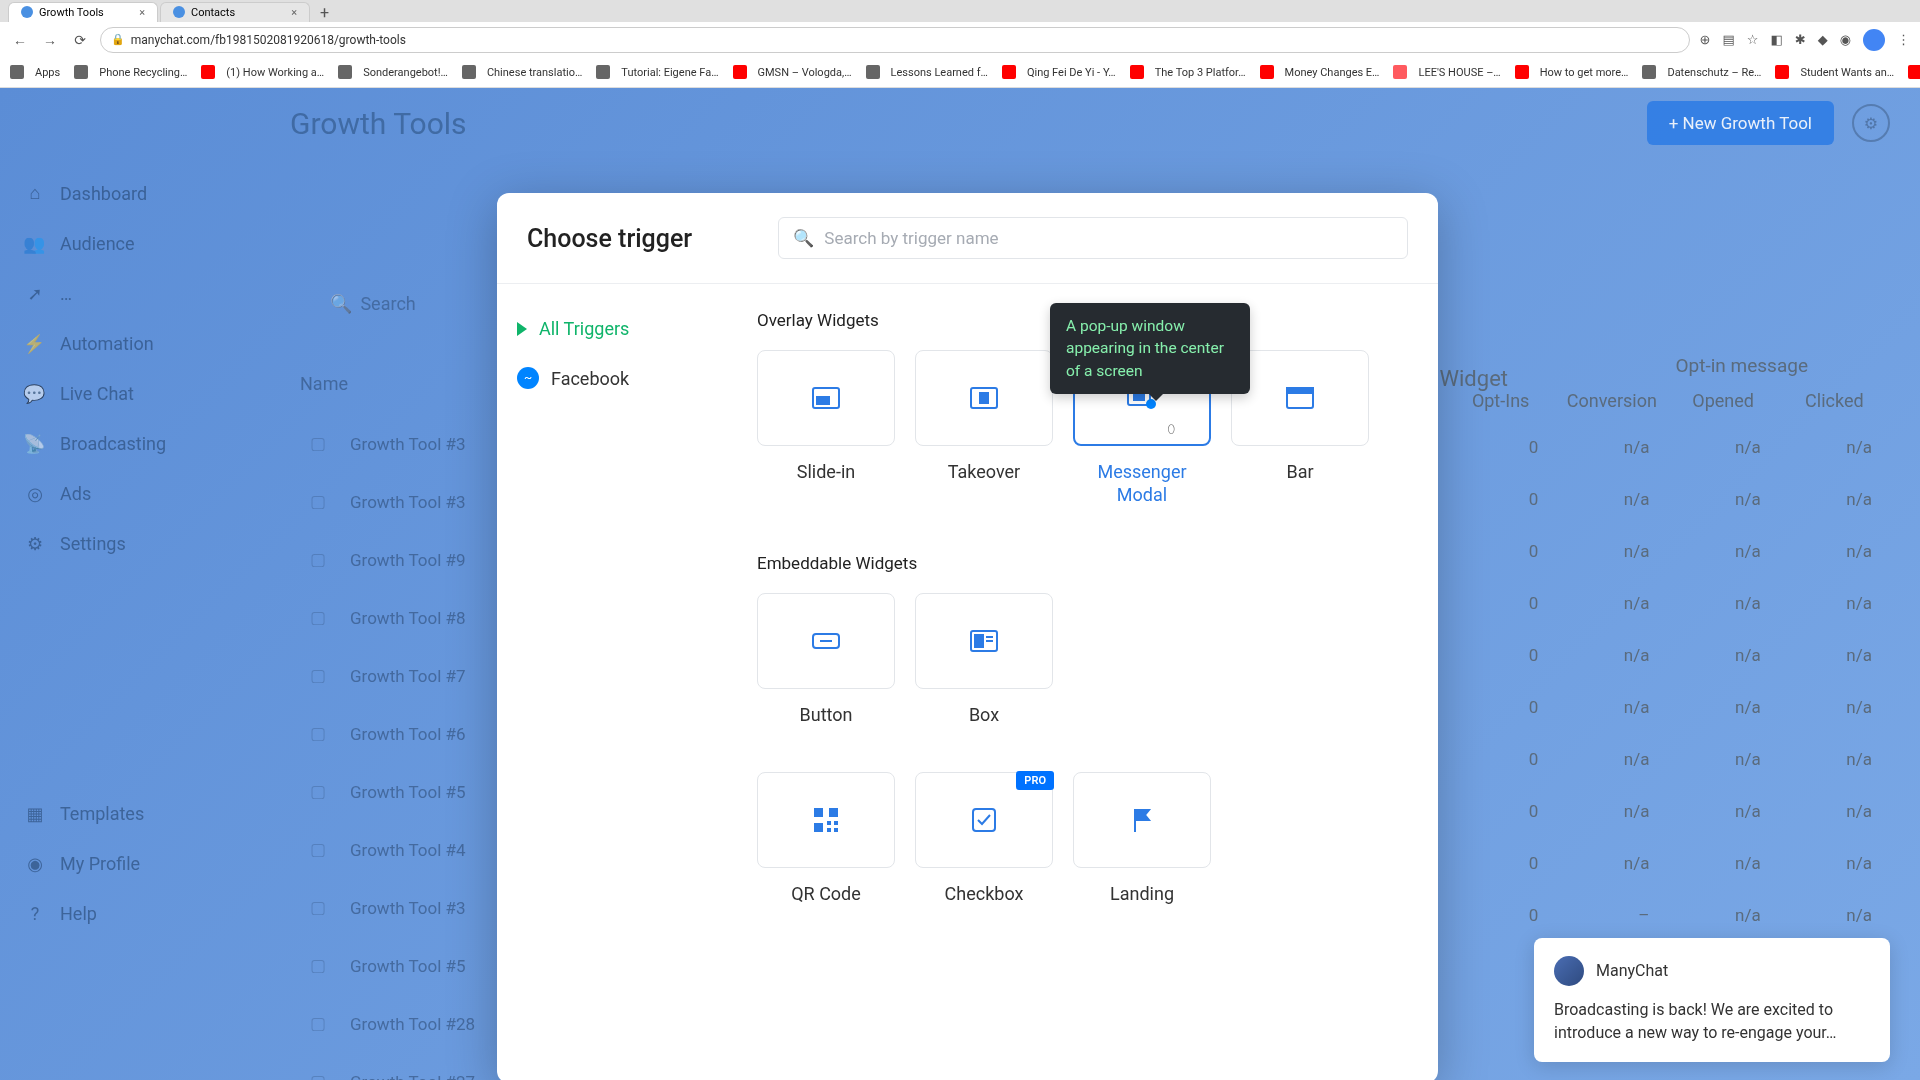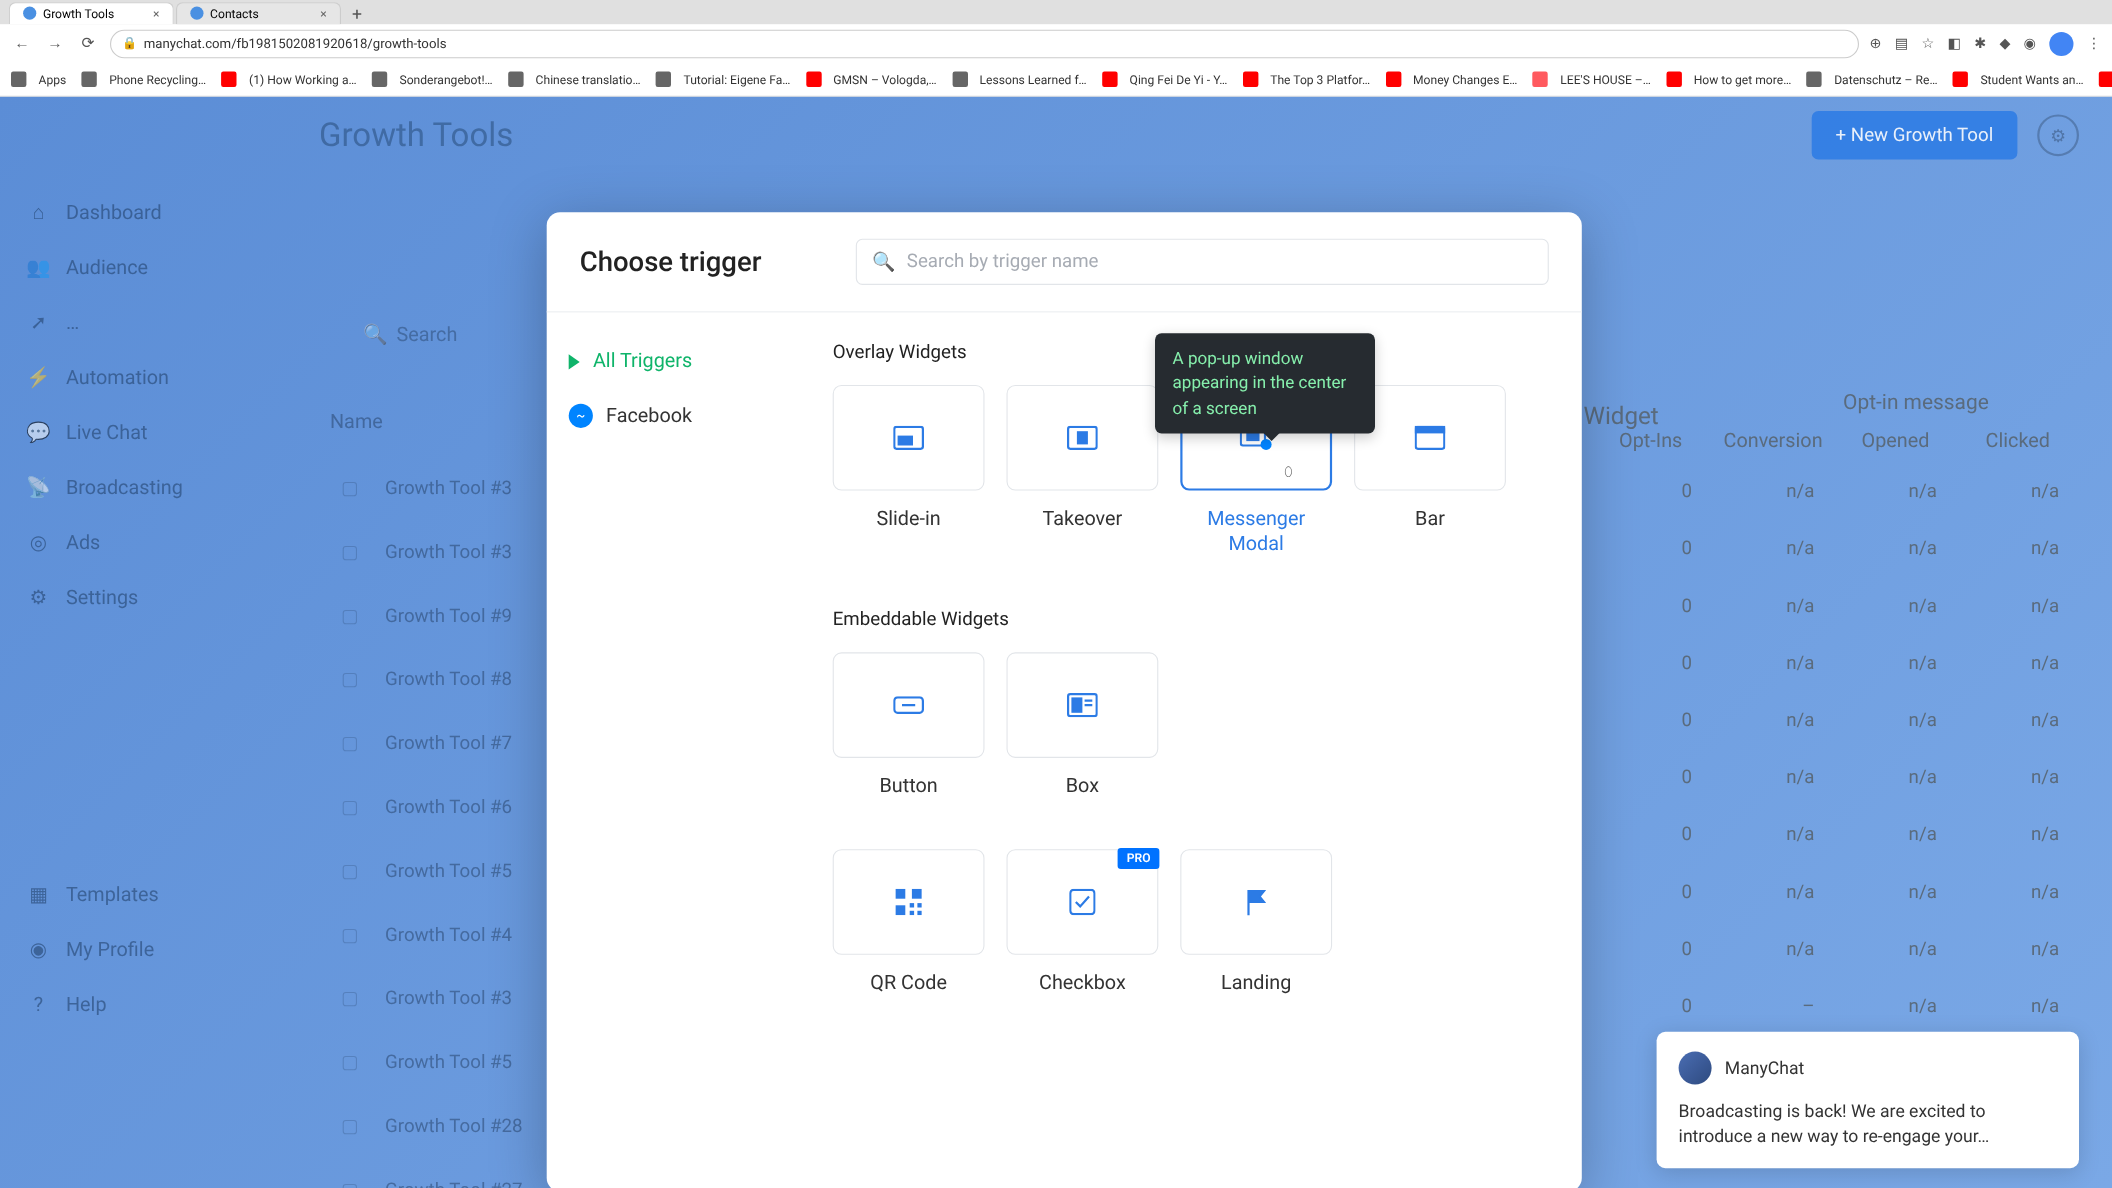--- a/index.html
+++ b/index.html
@@ -76,21 +76,21 @@
 .wicon svg { display: block; }
 
 
 .cursor-gear { position: absolute; right: 34px; bottom: 8px; }
 
 
 .tooltip { position: absolute; left: 1050px; top: 215px; background: #262b30; color: #86efac; padding: 12px 16px; border-radius: 6px; font-size: 15.5px; line-height: 1.45; width: 200px; box-shadow: 0 4px 12px rgba(0,0,0,0.2); }
 .tooltip::after { content: ""; position: absolute; bottom: -7px; left: 50%; margin-left: -2px; width: 0; height: 0; border-left: 8px solid transparent; border-right: 8px solid transparent; border-top: 8px solid #262b30; }
 
 
-.toast { position: absolute; right: 30px; bottom: 18px; width: 384px; background: #fff; border-radius: 8px; box-shadow: 0 4px 20px rgba(0,0,0,0.15); padding: 18px 20px; }
+.toast { position: absolute; right: 30px; bottom: 18px; width: 356px; background: #fff; border-radius: 8px; box-shadow: 0 4px 20px rgba(0,0,0,0.15); padding: 18px 20px; }
 .toast-head { display: flex; align-items: center; gap: 12px; margin-bottom: 12px; }
 .toast-avatar { width: 30px; height: 30px; border-radius: 50%; background: linear-gradient(135deg,#4a6db3,#2e4a7f); }
 .toast-name { font-size: 16px; color: #333; }
 .toast-body { font-size: 16px; color: #333; line-height: 1.45; }
 </style>
 </head>
 <body>
 
 <div class="browser-chrome">
   <div class="tab-strip">

